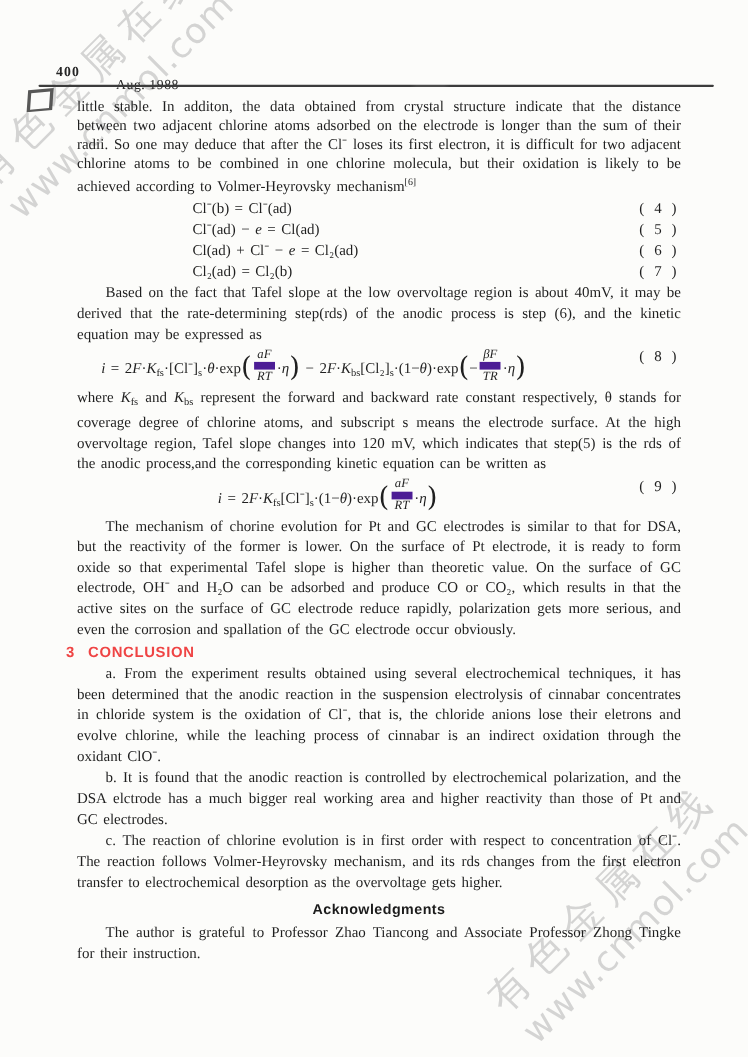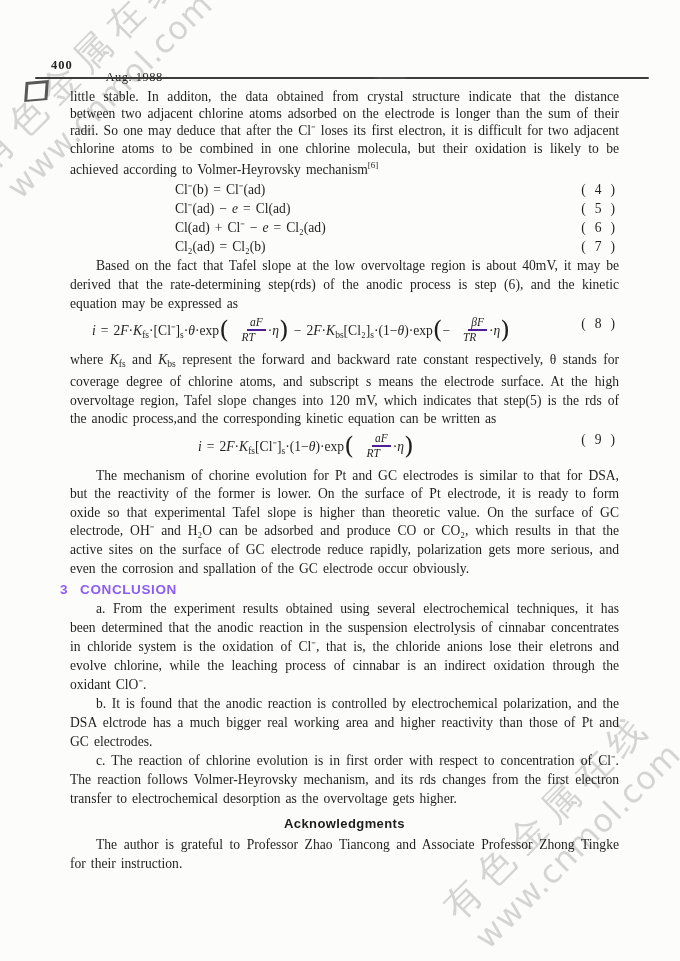--- a/index.html
+++ b/index.html
@@ -65,26 +65,26 @@
   
   .disp-eq{position:relative;display:flex;align-items:flex-start;min-height:32px;margin:3px 0;text-align:left;}
   .disp-eq .eq-num{top:auto;}
   .eq8-body{padding-left:22px;}
   .eq9-body{padding-left:128px;}
   .eq-body{white-space:nowrap;}
   .it{font-style:italic;}
   .sub{vertical-align:-3px;font-size:9.5px;}
   .big{font-size:25px;font-weight:400;vertical-align:-3px;line-height:1;font-family:"DejaVu Serif",serif;}
   .frac{display:inline-block;vertical-align:-6px;text-align:center;margin:0 2px;font-style:italic;}
-  .ftop{display:block;font-size:11.5px;line-height:13px;border-bottom:2px solid #4c1d95;padding:0 3px;margin-left:16px;}
+  .ftop{display:block;font-size:11.5px;line-height:13px;border-bottom:7px solid #4c1d95;padding:0 3px;}
   .fbot{display:block;font-size:11.5px;line-height:13px;}
   
   .h-conc{
     margin:4px 0 2px -10px;font-family:"Liberation Sans",sans-serif;
-    font-weight:700;font-size:13.5px;letter-spacing:.6px;color:#8b5cf6;text-align:left;
+    font-weight:700;font-size:13.5px;letter-spacing:.6px;color:#ef4444;text-align:left;
   }
   .h-conc .h-num{margin-right:12px;}
   .h-ack{
     margin:8px 0 4px 0;font-family:"Liberation Sans",sans-serif;
     font-weight:700;font-size:13px;letter-spacing:.4px;color:#1c1c1c;text-align:center;
   }
 </style>
 </head>
 <body>
 

